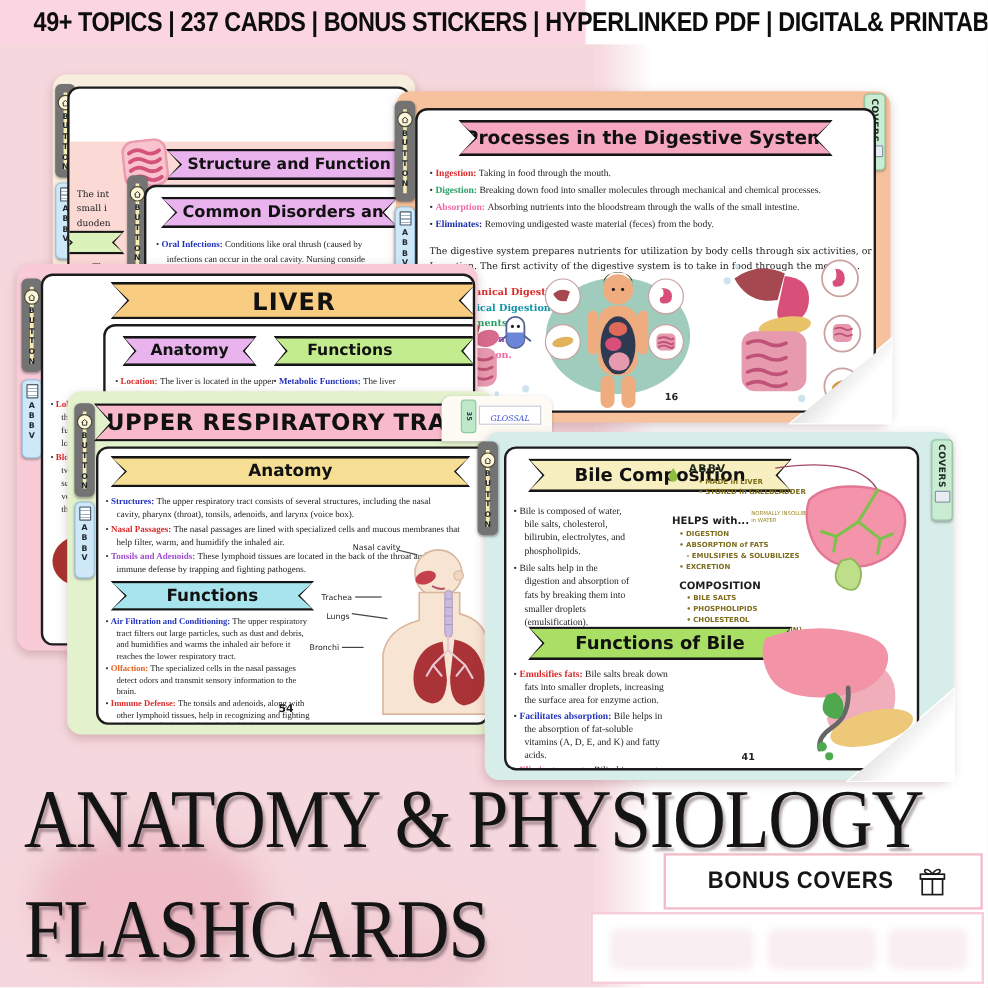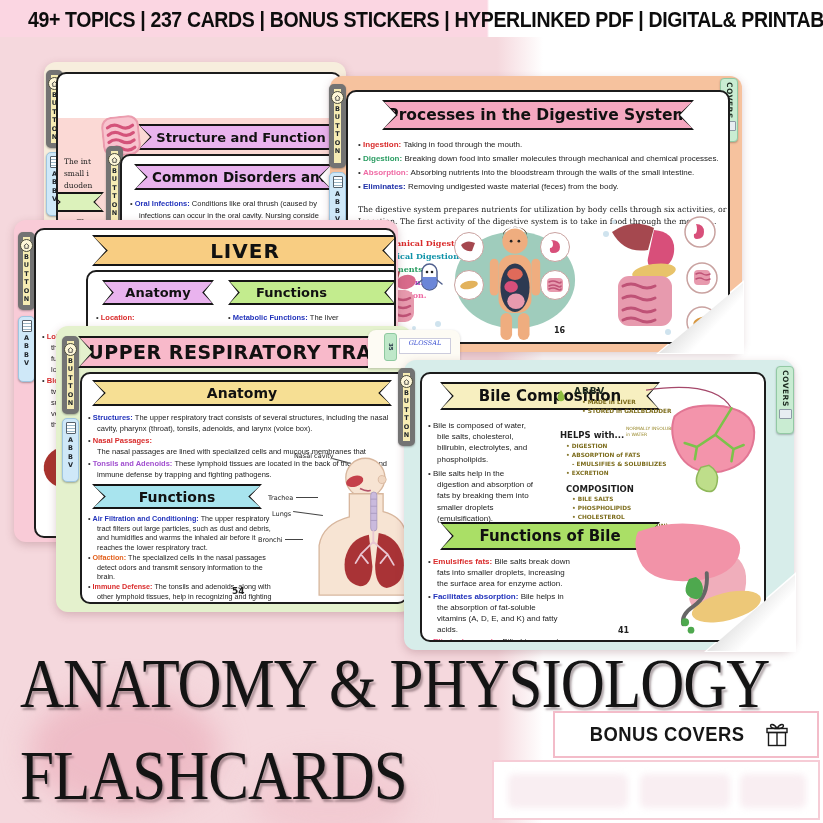--- a/index.html
+++ b/index.html
@@ -20,30 +20,30 @@
   .card{position:absolute;border-radius:12px;box-shadow:0 3px 8px rgba(120,60,70,.25);}
   .inner{position:absolute;background:#fff;border:2px solid #1c1c1c;border-radius:10px;overflow:hidden;}
   
   .rib{--notch:12px;--f:#eee;position:absolute;background:#151515;display:flex;align-items:center;justify-content:center;filter:drop-shadow(1px 2px 1px rgba(0,0,0,.22));}
   .rib,.rib>i{clip-path:polygon(0 0,100% 0,calc(100% - var(--notch)) 50%,100% 100%,0 100%,var(--notch) 50%);}
   .rib>i{position:absolute;inset:1.8px;background:var(--f);}
   .rib>span{position:relative;z-index:1;font-family:"DejaVu Sans",sans-serif;font-weight:bold;color:#111;white-space:nowrap;}
   .rib.leftal{justify-content:flex-start;}
   
   .vtab{position:absolute;width:17px;border-radius:5px;box-shadow:0 1px 2px rgba(0,0,0,.3);display:flex;flex-direction:column;align-items:center;gap:1px;padding-top:2px;box-sizing:border-box;}
-  .vtab.yellow{background:#f6ecb4;border:5px solid #737373;}
+  .vtab.yellow{background:#f6ecb4;border:7px solid #737373;}
   .vtab.blue{background:#cfe8f8;border:1px solid #9fc6e0;}
   .vtab .ltrs{font:bold 6.5px "DejaVu Sans",sans-serif;width:8px;word-break:break-all;text-align:center;line-height:1.3;color:#20262c;}
   .home-badge{width:11px;height:11px;border:1px solid #4a4a3a;border-radius:50%;background:#fdf6d8;display:flex;align-items:center;justify-content:center;flex:none;}
   .doc-icon{width:8px;height:10px;border:1px solid #55606a;border-radius:1px;background:repeating-linear-gradient(#ffffff 0 2px,#9ab6c6 2px 3px);flex:none;margin:1px 0;}
   .ctab{position:absolute;width:18px;background:#c9ecd2;border:1px solid #92c9a4;border-radius:4px;display:flex;flex-direction:column;align-items:center;padding:3px 0;box-sizing:border-box;box-shadow:0 1px 2px rgba(0,0,0,.25);}
   .ctab .vtxt{writing-mode:vertical-rl;font:bold 7.5px "DejaVu Sans",sans-serif;letter-spacing:.5px;color:#1c2a20;}
   .folder-icon{width:11px;height:8px;background:#e7edf2;border:1px solid #8d9aa6;border-radius:1px;margin-top:2px;flex:none;}
   
-  .bline{position:absolute;font-family:Liberation Sans, sans-serif;color:#222;padding-left:9px;text-indent:-9px;overflow:hidden;}
+  .bline{position:absolute;font-family:Liberation Serif, serif;color:#222;padding-left:9px;text-indent:-9px;overflow:hidden;}
   .bline::before{content:"•  ";color:#333;}
   .btx{white-space:pre;}
   .term{font-weight:bold;}
   .term::after{content:" ";}
   .pre{white-space:pre;}
   .c-red{color:#d92b2b}.c-green{color:#2a9d62}.c-pink{color:#ef6aa4}.c-blue{color:#2233bb}
   .c-purple{color:#a04ecf}.c-teal{color:#0f93a8}.c-orange{color:#e2601c}.c-navy{color:#1d2fa8}
   .c-magenta{color:#c13fc1}.c-rose{color:#e84a76}
   .pli{position:relative;font-family:"DejaVu Serif",serif;font-weight:bold;}
   .pli::before{content:"•  ";color:#333;font-weight:normal;}
@@ -56,21 +56,21 @@
   .callout{position:absolute;width:30px;height:30px;border-radius:50%;background:#fff;border:1.5px solid #c9a2a0;box-sizing:border-box;display:flex;align-items:center;justify-content:center;}
   
   .big-title{position:absolute;font-family:"Liberation Serif",serif;font-size:61px;font-weight:400;color:#141414;letter-spacing:-1px;transform:scaleY(1.14);transform-origin:top left;text-shadow:2px 3px 2px rgba(70,45,52,.42);white-space:nowrap;z-index:60;}
   .bonus-box{position:absolute;left:553px;top:711px;width:266px;height:47px;background:#fff;border:2px solid #f3bcc9;box-sizing:border-box;display:flex;align-items:center;justify-content:center;gap:14px;z-index:60;}
   .bonus-box span{font:700 20px "Liberation Sans",sans-serif;letter-spacing:.5px;color:#161616;transform:scaleX(.92);}
   .ghost-box{position:absolute;left:492px;top:760px;width:328px;height:60px;background:#fff;border:2px solid #f6ccd6;box-sizing:border-box;overflow:hidden;z-index:60;}
   .ghost-blob{position:absolute;background:#f9eef2;filter:blur(3px);border-radius:6px;}
   .gloss-card{position:absolute;left:368px;top:330px;width:92px;height:38px;background:#fdfbf4;border-radius:8px 8px 0 0;box-shadow:0 1px 3px rgba(0,0,0,.2);z-index:45;}
   .gloss-tab{position:absolute;left:16px;top:3px;width:11px;height:26px;background:#bfe8c9;border:1px solid #8fc9a0;border-radius:3px;display:flex;align-items:center;justify-content:center;}
   .gloss-tab b{writing-mode:vertical-rl;font:bold 5.5px "DejaVu Sans",sans-serif;color:#234;}
-  .gloss-label{position:absolute;left:31px;top:8px;width:50px;height:14px;background:#fff;border:1px solid #ccd;display:flex;align-items:flex-start;justify-content:center;}
+  .gloss-label{position:absolute;left:31px;top:8px;width:50px;height:14px;background:#fff;border:1px solid #ccd;display:flex;align-items:flex-end;justify-content:center;}
   .gloss-label span{font:italic 6.5px "DejaVu Serif",serif;color:#3a4fd1;}
 </style>
 </head>
 <body>
 
 <div class="stage">
   <div class="bg-pink"></div>
   <div class="bg-fade"></div>
   <div class="bg-blotch" style="left:30px;top:690px;width:190px;height:120px;background:rgba(233,166,180,.55);"></div>
   <div class="bg-blotch" style="left:250px;top:760px;width:160px;height:80px;background:rgba(240,190,200,.5);"></div>

